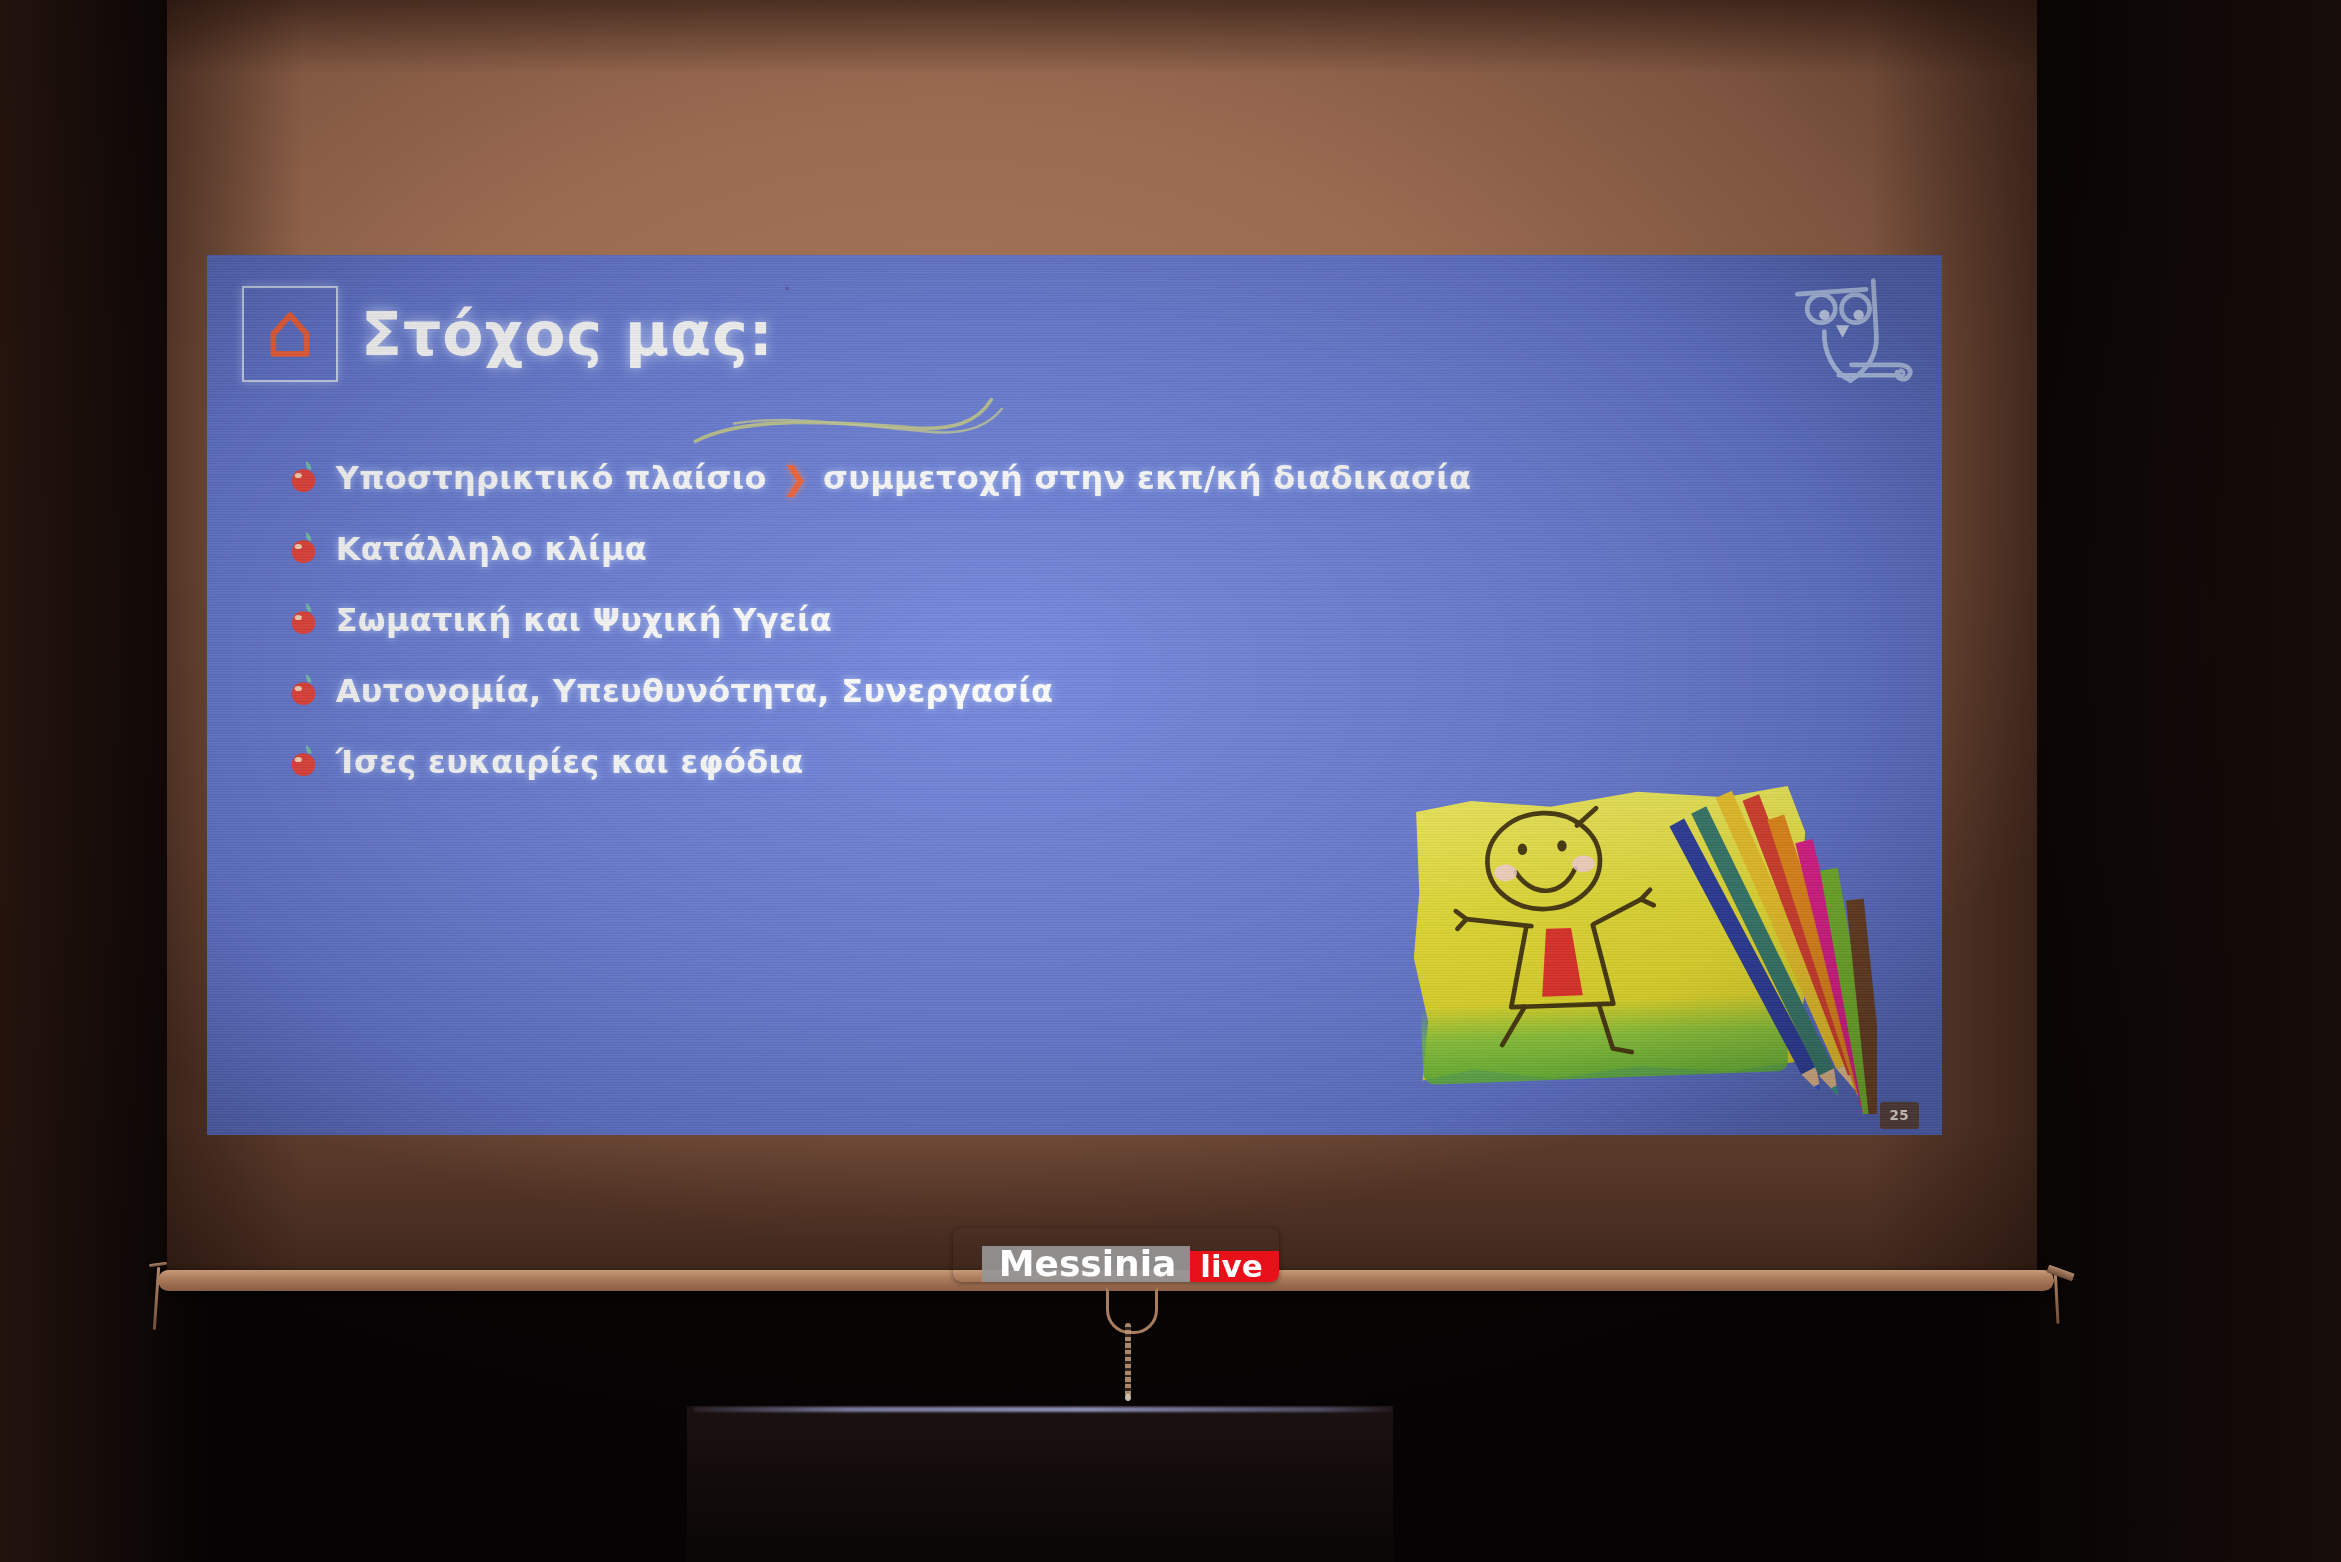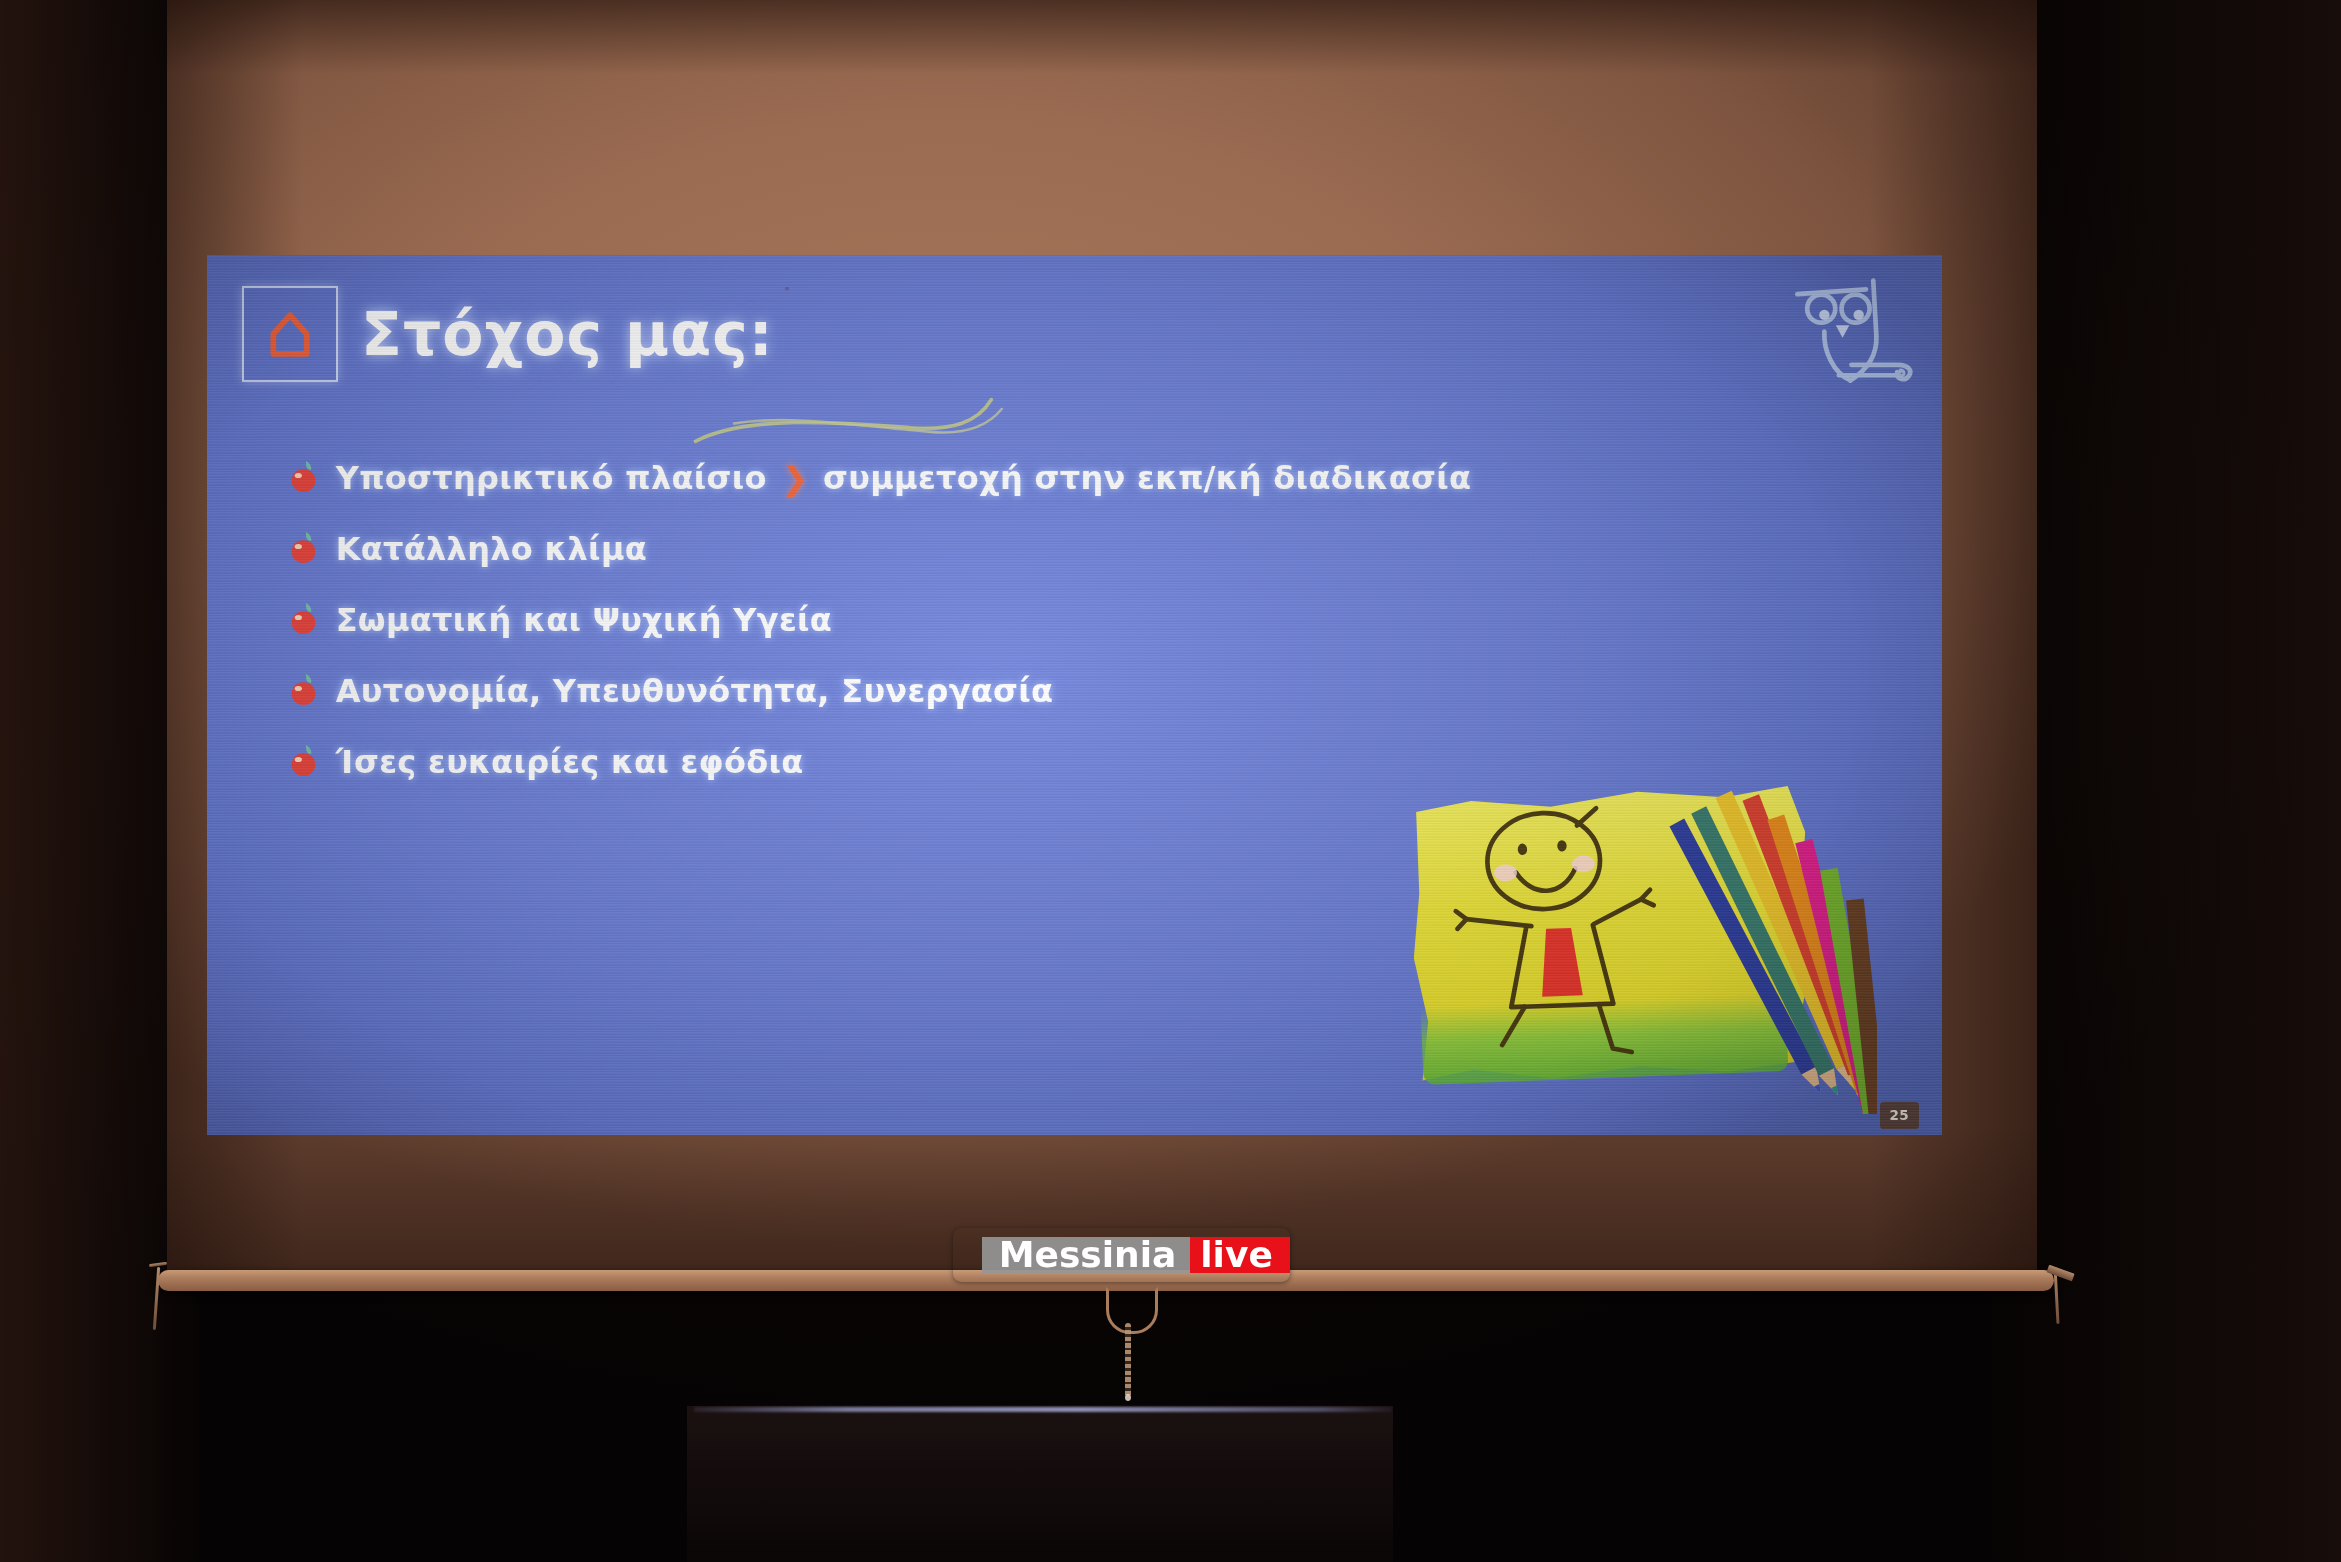--- a/index.html
+++ b/index.html
@@ -332,21 +332,21 @@
     letter-spacing: 0.5px;
     filter: blur(0.3px);
   }
 
   
   #watermark {
     position: absolute;
     left: 953px;
     top: 1228px;
     display: flex;
-    align-items: center;
+    align-items: flex-end;
     height: 54px;
     border-radius: 8.3px;
     overflow: hidden;
     box-shadow: 0 1px 5.2px rgba(0,0,0,0.45);
     padding-left: 29px;
   }
   #wm-left {
     background: rgba(150,150,150,0.92);
     color: #ffffff;
     font-family: "DejaVu Sans", sans-serif;
@@ -354,21 +354,21 @@
     font-weight: 700;
     display: flex;
     align-items: center;
     padding: 0 13.5px 0 16.7px;
     line-height: 1;
   }
   #wm-right {
     background: #e8111a;
     color: #ffffff;
     font-family: "DejaVu Sans", sans-serif;
-    font-size: 36px;
+    font-size: 31px;
     font-weight: 700;
     display: flex;
     align-items: center;
     padding: 0 16.7px 0 10.4px;
     line-height: 1;
   }
 
   
   .speck {
     position: absolute;

